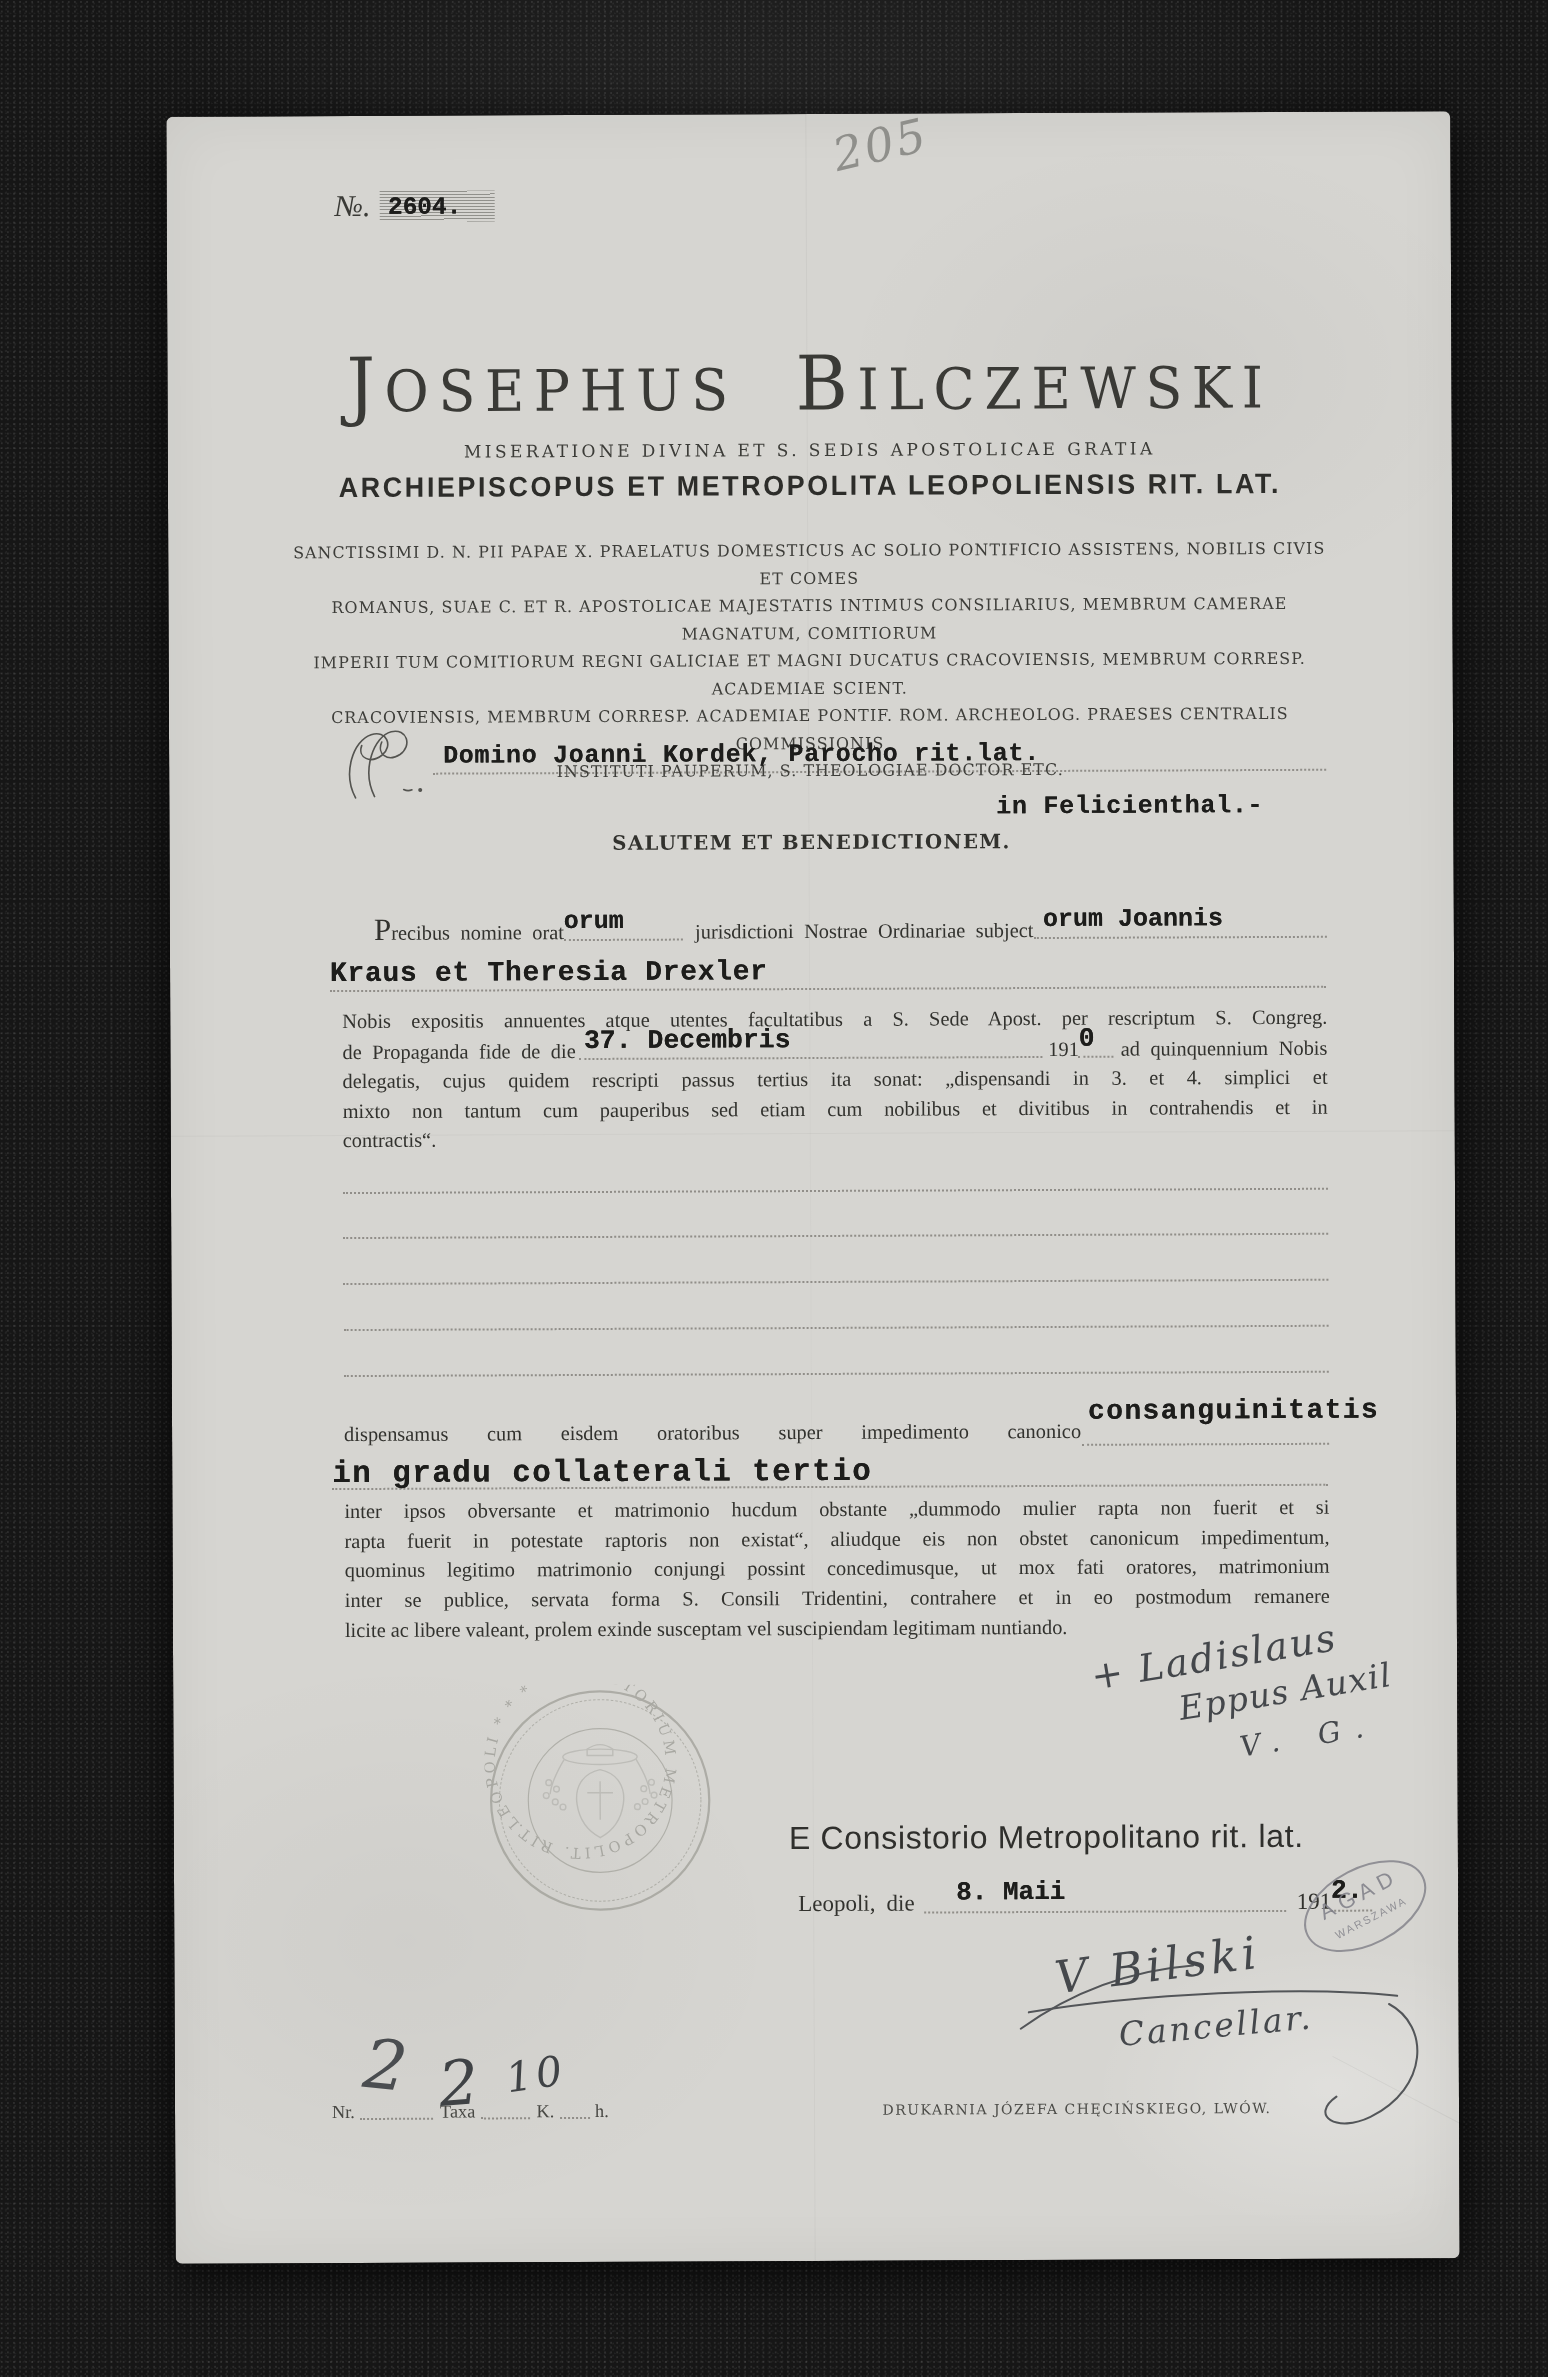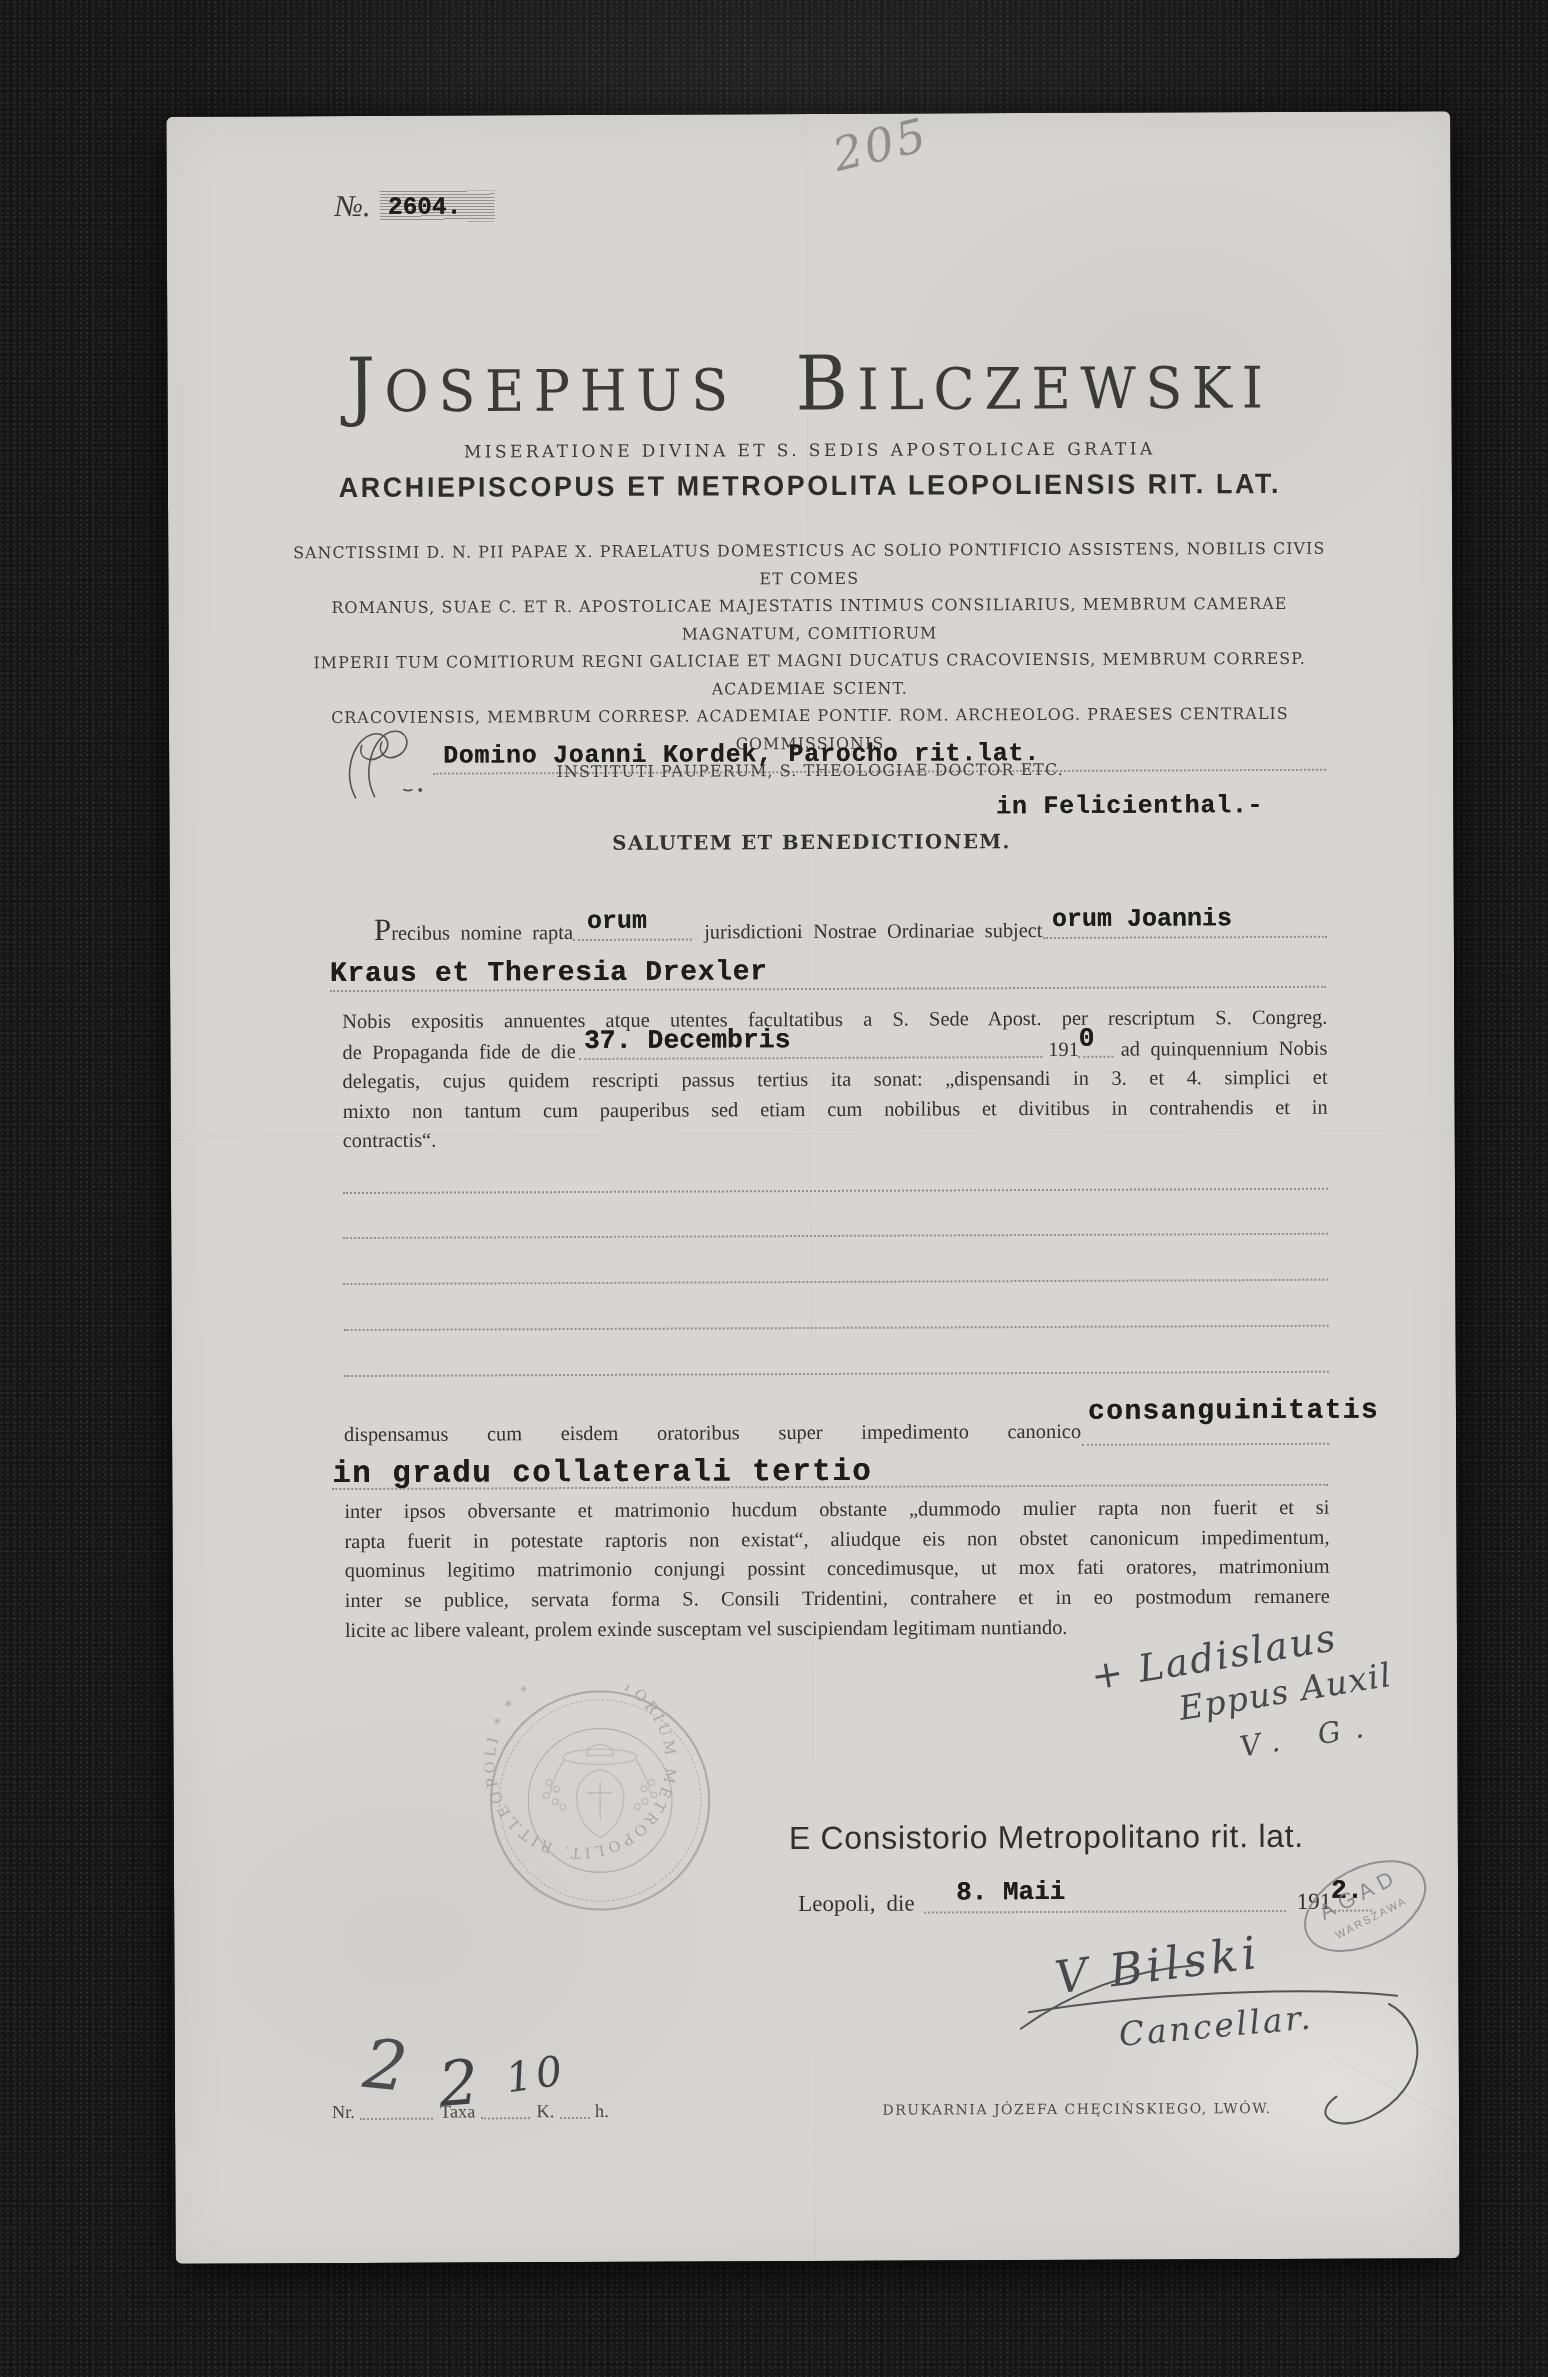--- a/index.html
+++ b/index.html
@@ -95,23 +95,23 @@
     </g>
     <circle cx="112" cy="102" r="3" fill="#3e3e3a"></circle>
   </svg>
   <div class="rule" style="left:264px;top:630px;width:893px;height:27px;"></div>
   <div class="typed" style="position:absolute;left:274px;top:626px;font-size:25px;letter-spacing:0.7px;">Domino Joanni Kordek, Parocho rit.lat.</div>
   <div class="typed" style="position:absolute;left:827px;top:679px;font-size:25px;letter-spacing:0.7px;">in  Felicienthal.-</div>
   <div style="position:absolute;left:0;top:717px;width:1284px;text-align:center;
               font-family:'DejaVu Serif',serif;font-weight:bold;font-size:19.7px;letter-spacing:1.4px;color:#32322e;">SALUTEM ET BENEDICTIONEM.</div>
 
   <div class="fline" style="left:204px;top:791px;width:953px;height:38px;">
-    <span class="printed"><span class="p-init">P</span><span>recibus nomine rapta</span></span>
+    <span class="printed"><span class="p-init">P</span><span>recibus nomine orat</span></span>
     <div class="fill" style="flex:0 0 119px;">
-      <span class="typed" style="font-size:25px;bottom:2.7px;left:14px;">orum</span>
+      <span class="typed" style="font-size:25px;bottom:2.7px;left:0;">orum</span>
     </div>
     <span class="printed" style="margin-left:12.2px;">jurisdictioni Nostrae Ordinariae subject</span>
     <div class="fill" style="flex:1;">
       <span class="typed" style="font-size:25px;bottom:3px;left:9.5px;">orum Joannis</span>
     </div>
   </div>
   <div class="rule" style="left:160px;top:841px;width:996px;height:33px;"></div>
   <div class="typed" style="position:absolute;left:160px;top:842px;font-size:28px;letter-spacing:0.7px;">Kraus et Theresia Drexler</div>
 
   <div class="jline" style="top:892px;">Nobis expositis annuentes atque utentes facultatibus a S. Sede Apost. per rescriptum S. Congreg.</div>

